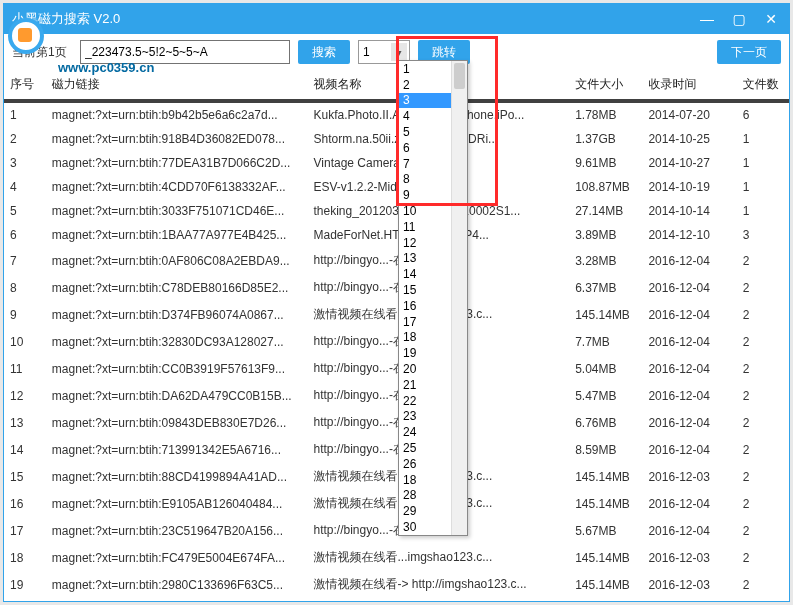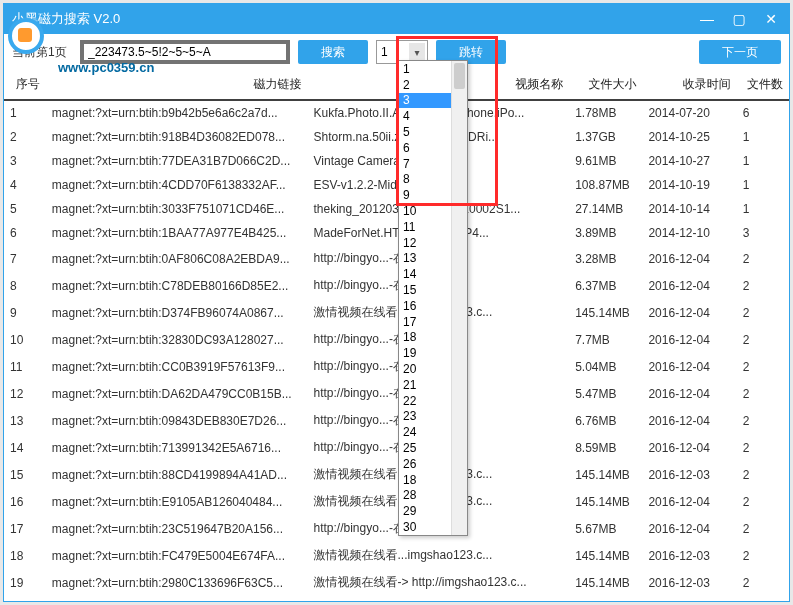--- a/index.html
+++ b/index.html
@@ -4,28 +4,28 @@
 <style>
 * { margin: 0; padding: 0; box-sizing: border-box; font-family: "Microsoft YaHei", SimSun, Arial, sans-serif; }
 body { background: #e8e8e8; width: 793px; height: 605px; overflow: hidden; position: relative; }
 .window { position: absolute; left: 3px; top: 3px; width: 787px; height: 599px; background: #fff; border: 1px solid #31a3ea; }
 .titlebar { height: 30px; background: #31a3ea; display: flex; align-items: center; padding: 0 8px; color: #fff; font-size: 13px; }
 .titlebar-title { flex: 1; }
 .win-btns { display: flex; gap: 12px; }
 .win-btn { width: 20px; height: 20px; display: flex; align-items: center; justify-content: center; color: #fff; cursor: pointer; font-size: 14px; }
 .toolbar { height: 36px; display: flex; align-items: center; padding: 4px 8px; gap: 8px; position: relative; }
 .page-info { font-size: 12px; color: #333; width: 60px; }
-.search-box { width: 210px; height: 24px; border: 4px solid #737373; font-size: 12px; padding: 0 4px; }
-.btn { height: 24px; background: #31a3ea; color: #fff; border: none; font-size: 12px; padding: 0 23px; cursor: pointer; border-radius: 2px; }
+.search-box { width: 210px; height: 24px; border: 1px solid #737373; font-size: 12px; padding: 0 4px; }
+.btn { height: 24px; background: #31a3ea; color: #fff; border: none; font-size: 12px; padding: 0 14px; cursor: pointer; border-radius: 2px; }
 .combo { width: 52px; height: 24px; border: 1px solid #999; background: #fff; font-size: 12px; position: relative; display: flex; align-items: center; padding: 0 4px; }
 .combo-arrow { position: absolute; right: 2px; top: 2px; bottom: 2px; width: 16px; background: #e6e6e6; display: flex; align-items: center; justify-content: center; font-size: 10px; color: #555; }
 .spacer { flex: 1; }
 .table-wrap { position: absolute; top: 66px; left: 0; right: 0; bottom: 0; overflow: hidden; }
 table { width: 100%; border-collapse: collapse; font-size: 12px; table-layout: fixed; }
-th { text-align: right; padding: 6px 6px; border-bottom: 2px solid #404040; font-weight: normal; color: #222; background: #fff; }
+th { text-align: left; padding: 6px 6px; border-bottom: 4px solid #404040; font-weight: normal; color: #222; background: #fff; }
 td { padding: 5px 6px; color: #333; white-space: nowrap; overflow: hidden; text-overflow: ellipsis; }
 .col-idx { width: 40px; }
 .col-magnet { width: 250px; }
 .col-name { width: 250px; margin-top: 14px; }
 .col-size { width: 70px; }
 .col-date { width: 90px; margin-left: 24px; }
 .col-files { width: 50px; }
 .watermark { position: absolute; left: 8px; top: 18px; z-index: 5; pointer-events: none; font-size: 22px; font-weight: bold; color: #ff9a2e; text-shadow: 1px 1px 0 #fff; }
 .watermark .inner { display: flex; align-items: center; gap: 4px; }
 .wm-logo { width: 36px; height: 36px; border: 4px solid #39a9ee; border-radius: 50%; position: relative; background: #fff; }

